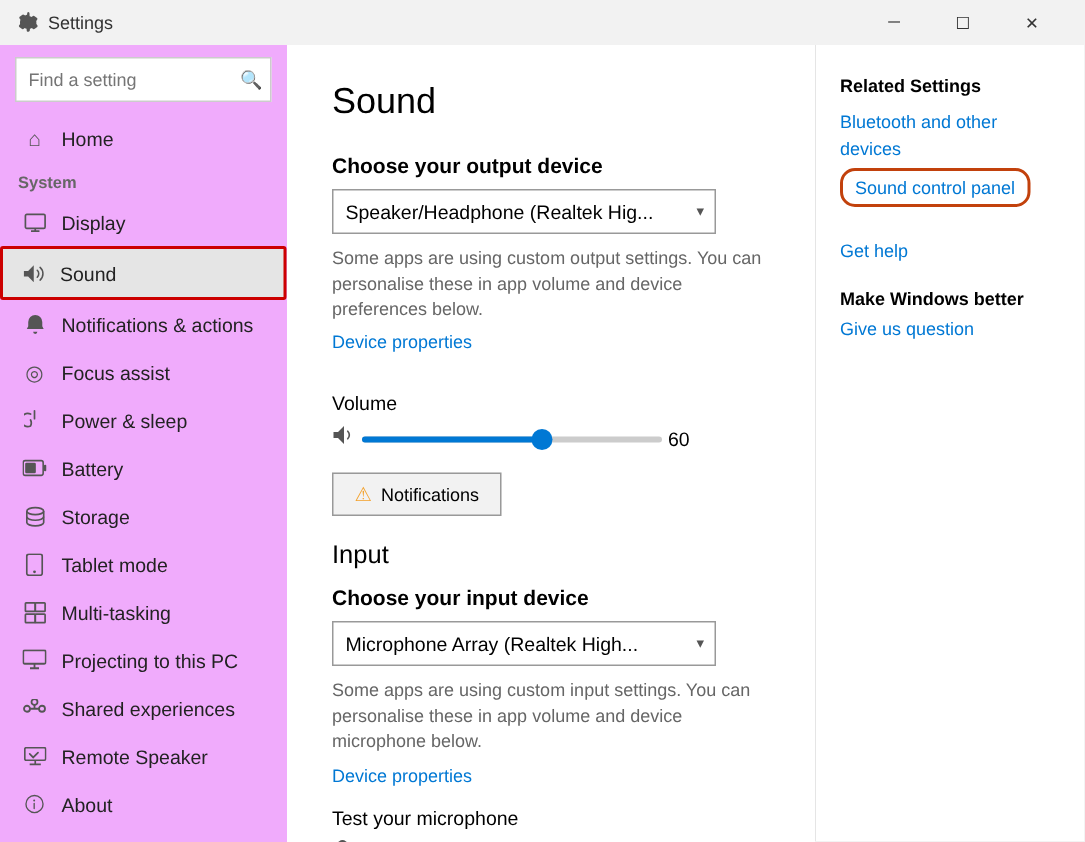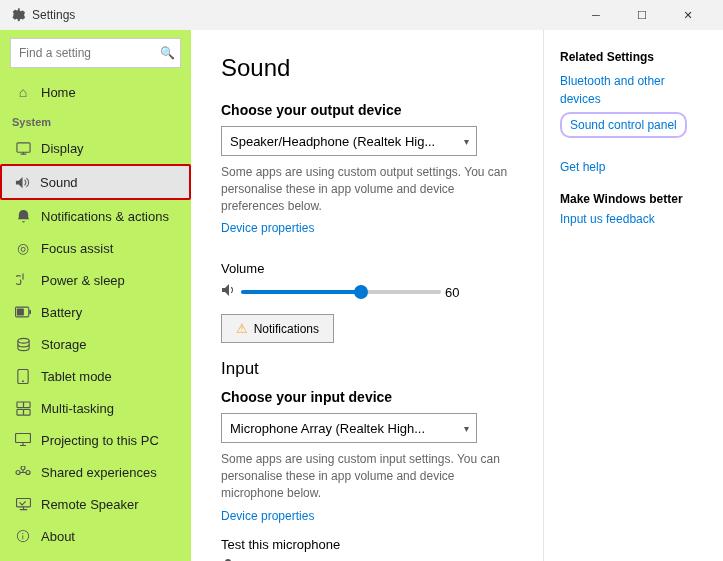--- a/index.html
+++ b/index.html
@@ -51,21 +51,21 @@
     
     .app-body {
       display: flex;
       flex: 1;
       overflow: hidden;
     }
 
     
     .sidebar {
       width: 191px;
-      background: #bef264;
+      background: #f0abfc;
       flex-shrink: 0;
       display: flex;
       flex-direction: column;
       overflow-y: auto;
       padding-bottom: 10px;
     }
 
     .search-box {
       margin: 8px 10px;
       position: relative;
@@ -534,45 +534,45 @@
       <div class="select-wrapper">
         <select>
           <option>Microphone Array (Realtek High...</option>
         </select>
         <span class="select-arrow">▾</span>
       </div>
 
       <div class="description-text">Some apps are using custom input settings. You can personalise these in app volume and device microphone below.</div>
       <a class="link-text">Device properties</a>
 
-      <div class="mic-test-label">Test this microphone</div>
+      <div class="mic-test-label">Test your microphone</div>
       <div class="mic-row">
         <span class="mic-icon">
           <svg width="14" height="18" viewBox="0 0 14 18" fill="none" stroke="#555" stroke-width="1.3">
               <rect x="4" y="1" width="6" height="9" rx="3" fill="#555" stroke="none"></rect>
               <path d="M1 8a6 6 0 0012 0M7 14v3M4 17h6" stroke-linecap="round"></path>
             </svg>
         </span>
 
       </div>
 
       
     </div>
 
     
     
   </div>
 
   <div class="related-panel">
     <div class="related-title">Related Settings</div>
     <a class="related-link">Bluetooth and other devices</a>
-    <a class="related-link highlighted-link" style="border:2px solid #c4b5fd; border-radius:10px; padding:2px 8px; display:inline-block;">Sound control panel</a>
+    <a class="related-link highlighted-link" style="border:2px solid #c2410c; border-radius:10px; padding:2px 8px; display:inline-block;">Sound control panel</a>
 
     <div class="question-section">
       <a class="related-link">Get help</a>
     </div>
 
     <div class="make-better-section">
       <div class="make-better-title">Make Windows better</div>
-      <a class="related-link">Input us feedback</a>
+      <a class="related-link">Give us question</a>
     </div>
   </div>
 </div>
 
 </body></html>

